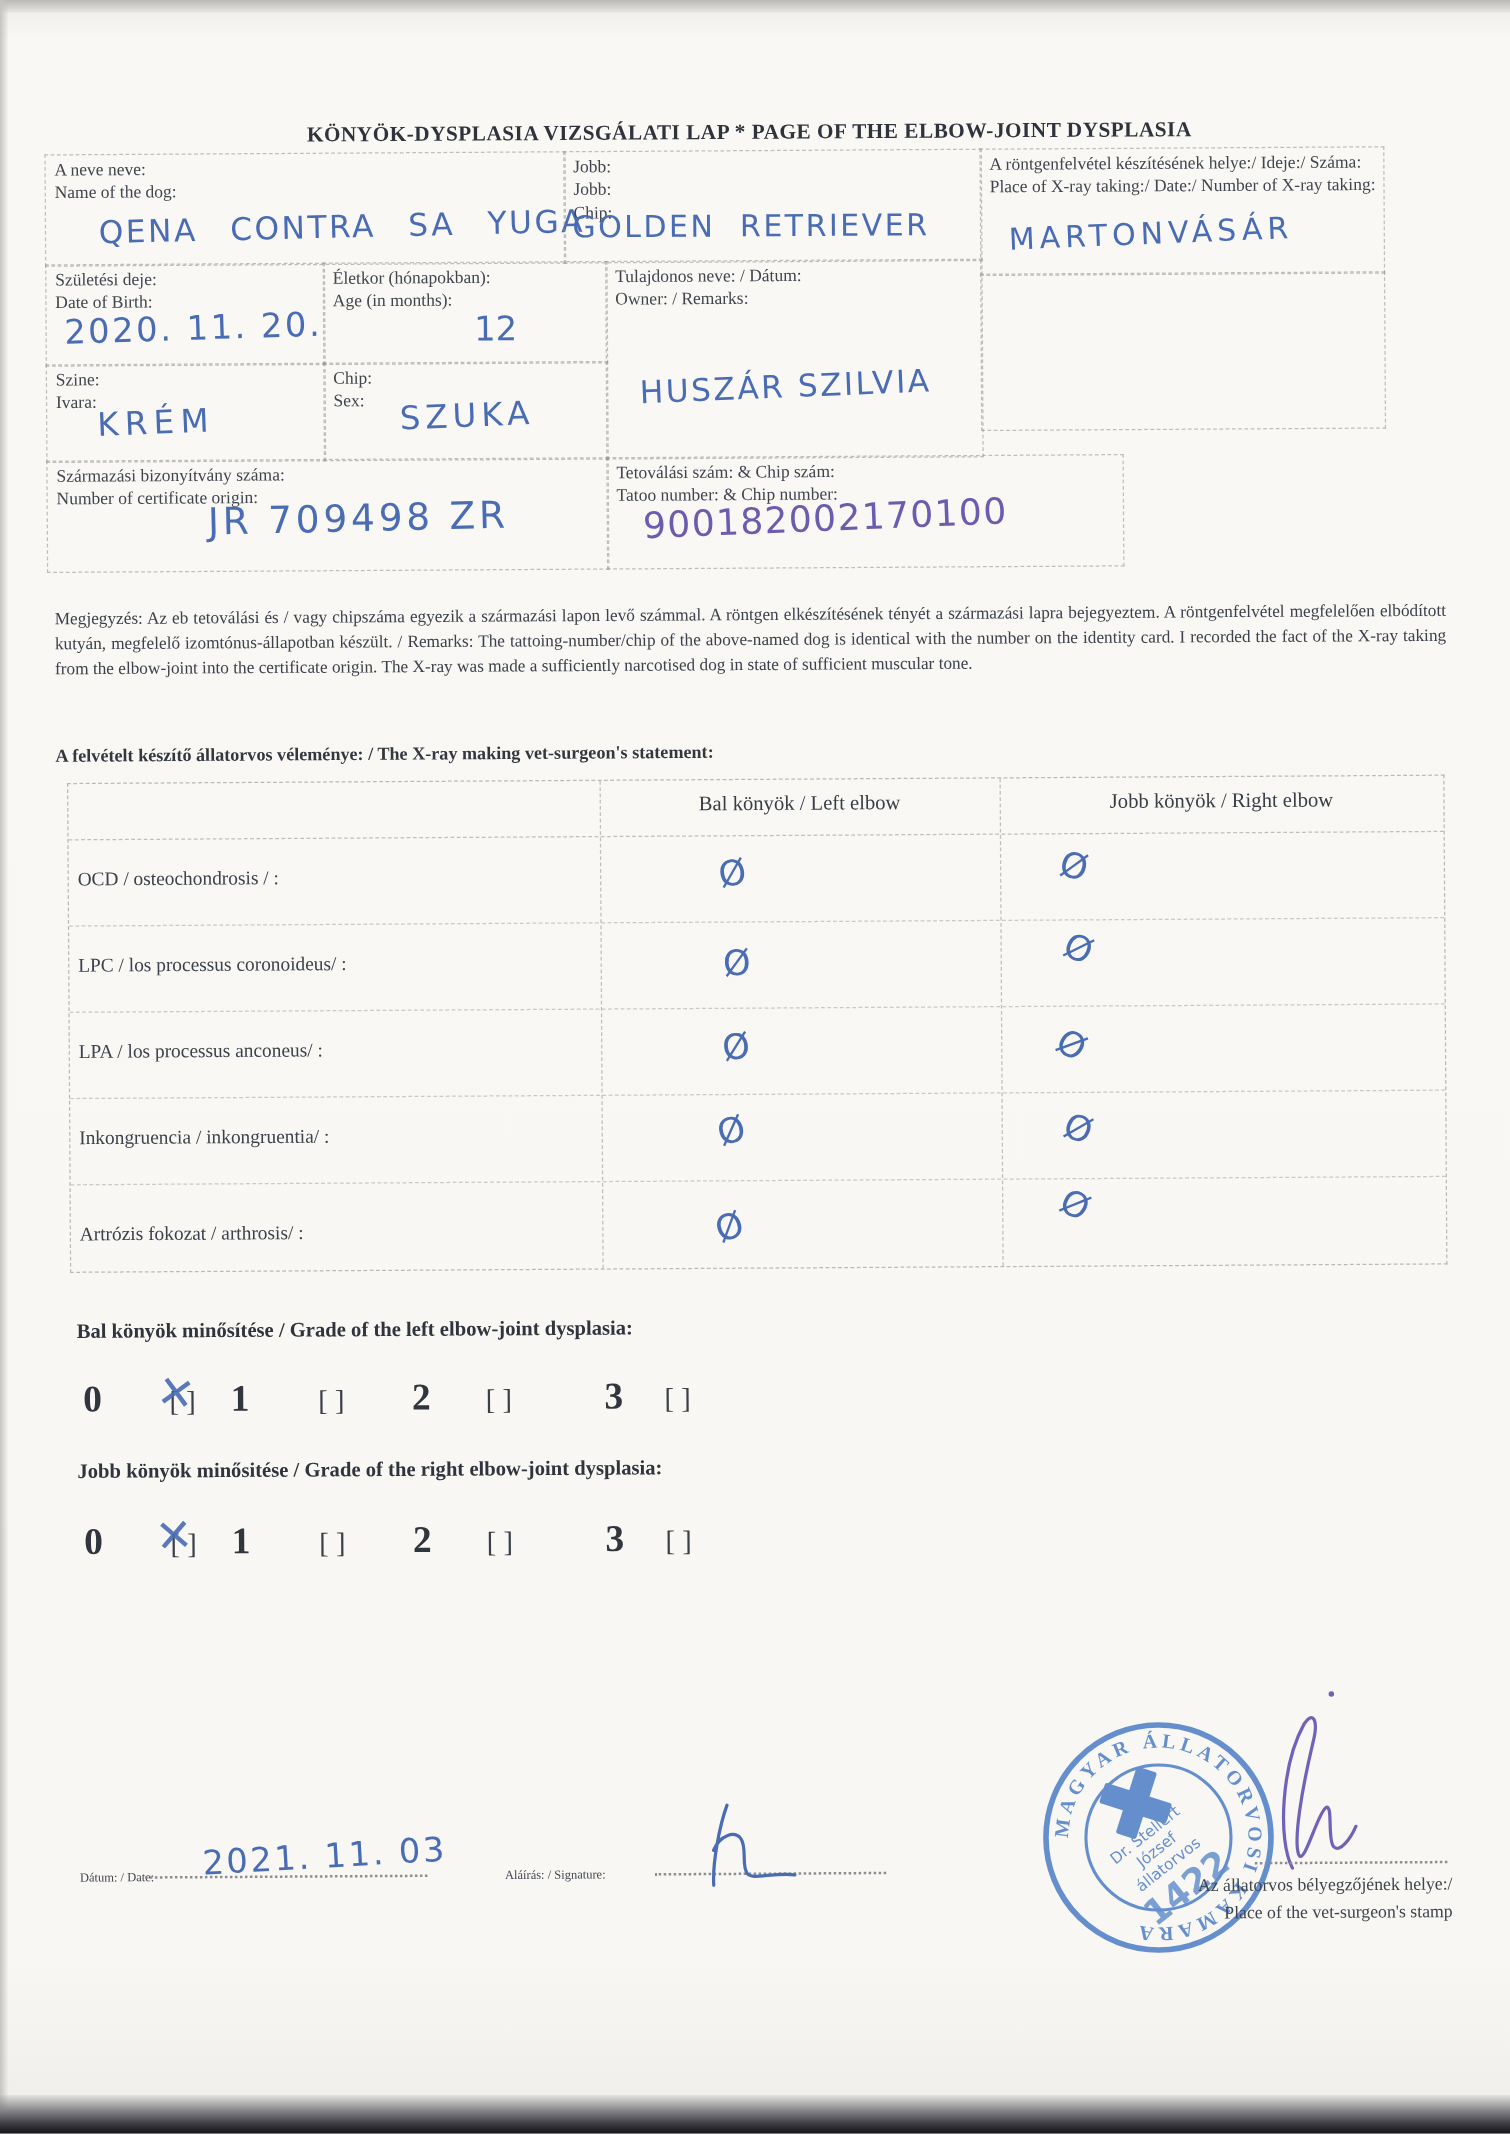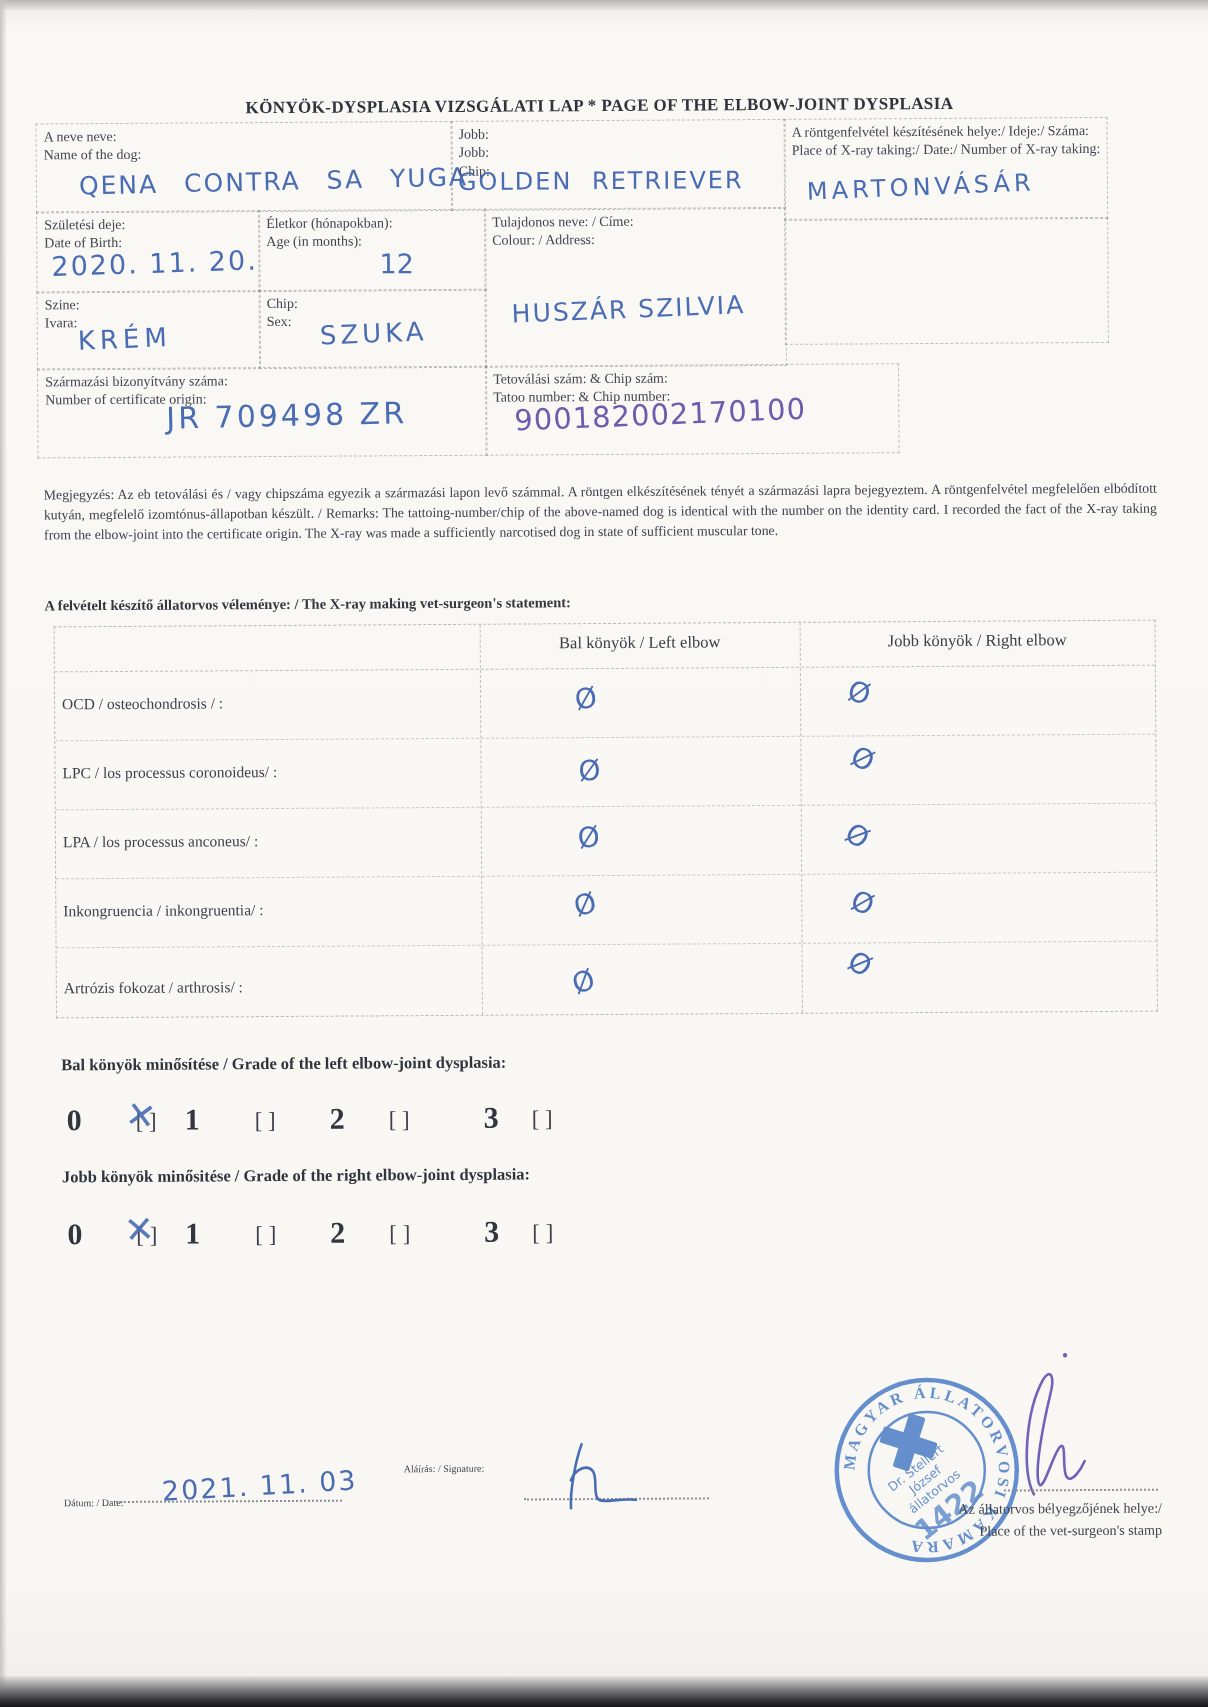--- a/index.html
+++ b/index.html
@@ -89,22 +89,22 @@
     <div class="cell" style="left:262px;top:208px;width:226px;height:80px;">
       <div class="label">
         <span>Életkor (hónapokban):</span><br>
         <span>Age (in months):</span>
       </div>
       <span class="hw" style="left:120px;top:38px;font-size:27px;">12</span>
     </div>
 
     <div class="cell" style="left:488px;top:208px;width:300px;height:157px;">
       <div class="label">
-        <span>Tulajdonos neve: / Címe:</span><br>
-        <span>Colour: / Address:</span>
+        <span>Tulajdonos neve: / Dátum:</span><br>
+        <span>Owner: / Remarks:</span>
       </div>
       <span class="hw" style="left:26px;top:86px;font-size:25px;letter-spacing:2px;transform:rotate(-2deg);">HUSZÁR SZILVIA</span>
     </div>
 
     <div class="cell" style="left:40px;top:288px;width:222px;height:77px;">
       <div class="label">
         <span>Szine:</span><br>
         <span>Ivara:</span>
       </div>
       <span class="hw" style="left:40px;top:32px;font-size:26px;letter-spacing:5px;transform:rotate(-2deg);">KRÉM</span>
@@ -196,21 +196,21 @@
       <span class="gnum" style="left:268px;">2</span>
       <span class="gbr" style="left:327px;">[ ]</span>
       <span class="gnum" style="left:422px;">3</span>
       <span class="gbr" style="left:470px;">[ ]</span>
     </div>
 
     <span class="flabel" style="left:60px;top:1494px;">Dátum: / Date:</span>
     <div class="dotline" style="left:112px;top:1498px;width:226px;"></div>
     <span class="hw" style="left:158px;top:1468px;font-size:27px;letter-spacing:2px;transform:rotate(-3deg);">2021. 11. 03</span>
 
-    <span class="flabel" style="left:400px;top:1462px;">Aláírás: / Signature:</span>
+    <span class="flabel" style="left:400px;top:1494px;">Aláírás: / Signature:</span>
     <div class="dotline" style="left:520px;top:1498px;width:185px;"></div>
     <svg width="130" height="80" style="position:absolute;left:540px;top:1438px;">
       <path d="M 38,6 C 32,22 26,52 27,70 M 27,42 C 32,30 44,26 49,33 C 54,40 49,55 54,61 C 59,66 74,60 92,62" fill="none" stroke="#4a6cb3" stroke-width="2.6" stroke-linecap="round"></path>
     </svg>
 
     <svg width="200" height="200" viewBox="0 0 200 200" style="position:absolute;left:823px;top:1372px;opacity:.82;">
       <defs>
         <path id="ringPath" d="M 100,100 m -72,0 a 72,72 0 1,1 144,0 a 72,72 0 1,1 -144,0"></path>
       </defs>
       <circle cx="100" cy="100" r="90" fill="none" stroke="#4679c4" stroke-width="4.5"></circle>

